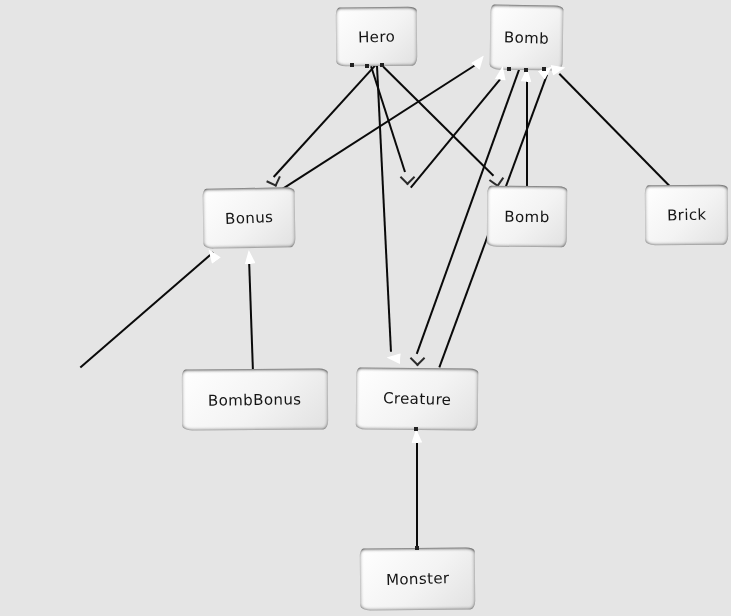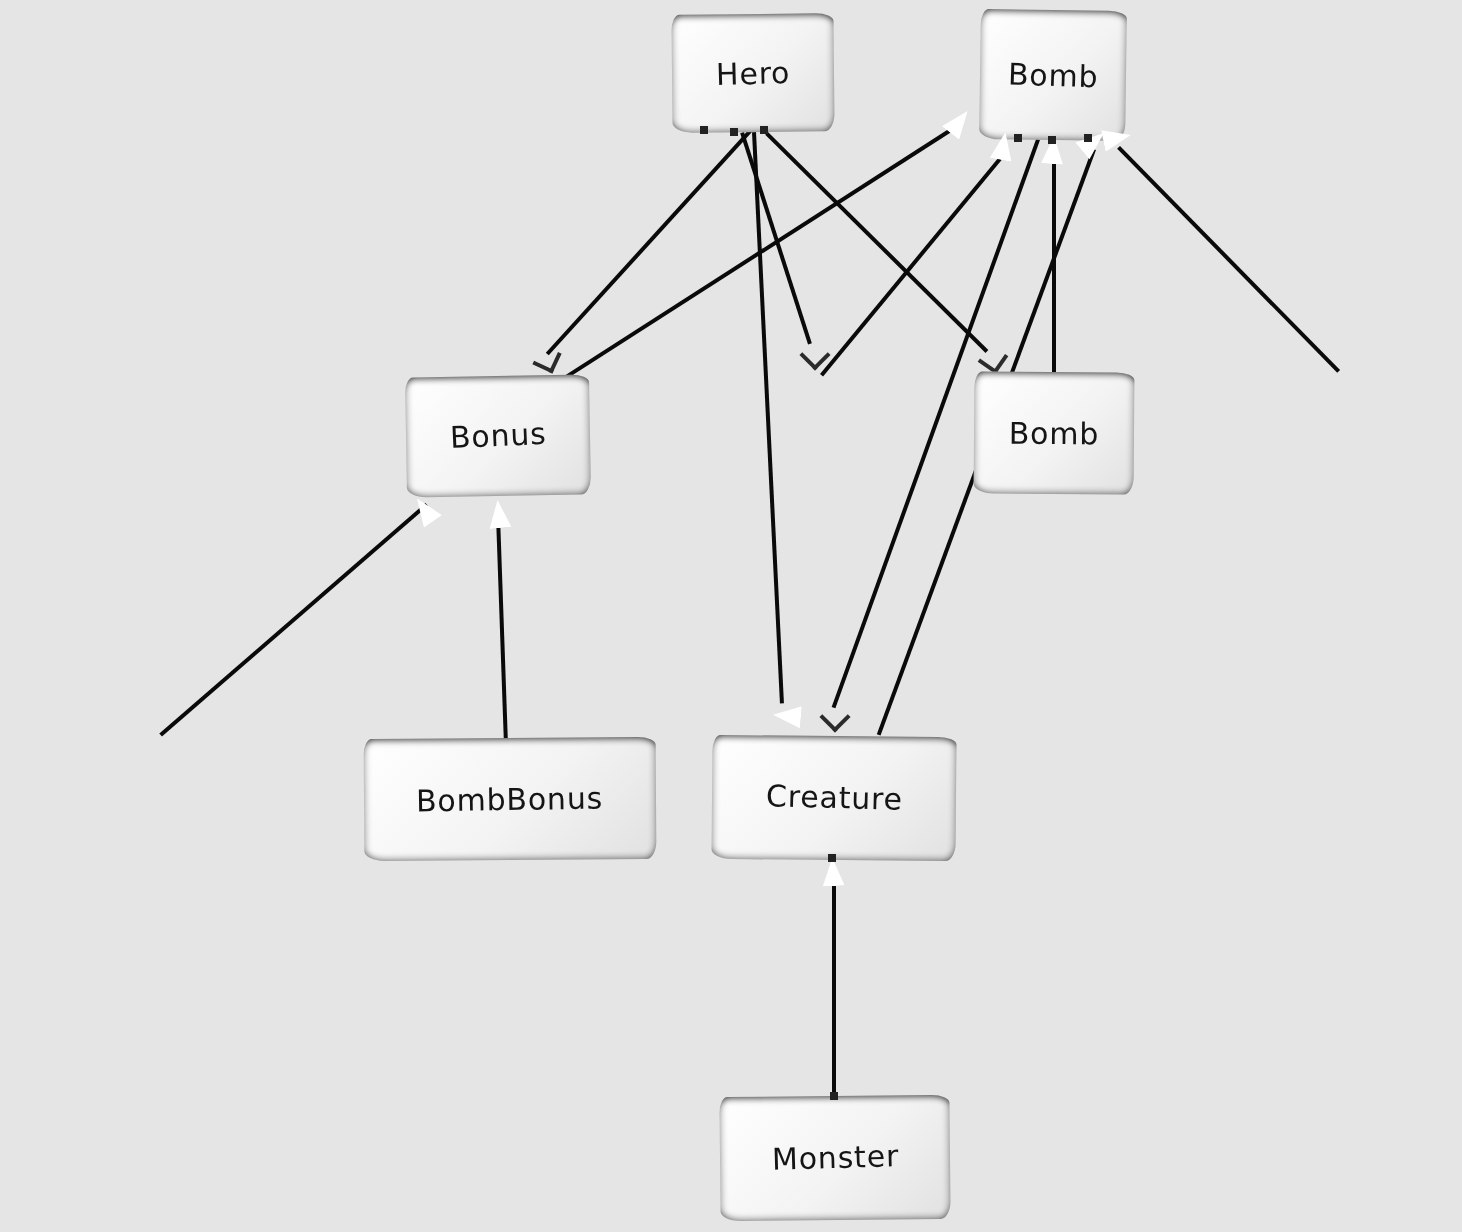--- a/index.html
+++ b/index.html
@@ -106,20 +106,23 @@
   </div>
   <div class="node" style="left:490px;top:5px;width:73px;height:65px;--r:0.8deg">
     <span class="node-label" style="--lr:1deg">Bomb</span>
   </div>
   <div class="node" style="left:203px;top:188px;width:92px;height:60px;--r:-1deg">
     <span class="node-label" style="--lr:-1.5deg">Bonus</span>
   </div>
   <div class="node" style="left:487px;top:186px;width:80px;height:61px;--r:0.4deg">
     <span class="node-label">Bomb</span>
   </div>
+  <div class="node" style="left:645px;top:185px;width:83px;height:60px;--r:-0.5deg">
+    <span class="node-label" style="--lr:-1deg">Brick</span>
+  </div>
   <div class="node" style="left:182px;top:369px;width:146px;height:61px;--r:-0.4deg">
     <span class="node-label" style="--lr:-0.5deg">BombBonus</span>
   </div>
   <div class="node" style="left:356px;top:368px;width:122px;height:62px;--r:0.5deg">
     <span class="node-label" style="--lr:1deg">Creature</span>
   </div>
   <div class="node" style="left:360px;top:548px;width:115px;height:62px;--r:-0.6deg">
     <span class="node-label" style="--lr:-1deg">Monster</span>
   </div>
 

